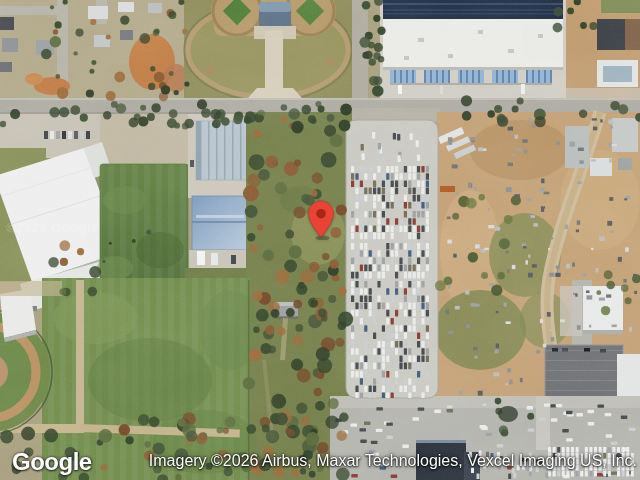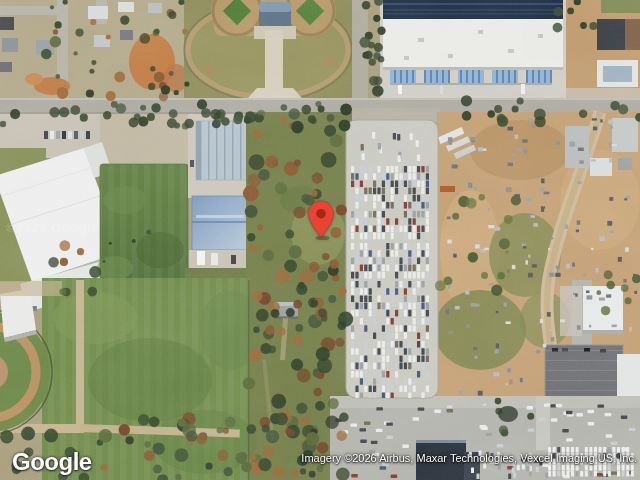--- a/index.html
+++ b/index.html
@@ -6,21 +6,21 @@
   .screen{position:relative;width:640px;height:480px;overflow:hidden;
           font-family:"Liberation Sans","DejaVu Sans",sans-serif;
           user-select:none;}
   .screen svg.terrain{position:absolute;left:0;top:0;display:block;}
   .pin{position:absolute;transform:translate(-50%,-100%);
        filter:drop-shadow(0 1px 1.5px rgba(0,0,0,.35));}
   .google-logo{position:absolute;left:12px;bottom:4px;font-size:24px;font-weight:bold;
        letter-spacing:-0.5px;color:#fff;
        text-shadow:0 1px 2px rgba(32,33,36,.9),0 0 3px rgba(32,33,36,.7),1px 0 2px rgba(32,33,36,.5);
        cursor:pointer;}
-  .attribution{position:absolute;right:3px;bottom:16px;font-size:11px;color:#fff;
+  .attribution{position:absolute;right:3px;bottom:10px;font-size:16px;color:#fff;
        text-shadow:0 0 2px rgba(0,0,0,.95),0 0 4px rgba(0,0,0,.65),0 1px 2px rgba(0,0,0,.7);
        white-space:nowrap;}
   .watermark{position:absolute;left:6px;top:220px;font-size:13px;font-weight:bold;
        color:rgba(255,255,255,.20);letter-spacing:.5px;}
 </style>
 </head>
 <body>
 
 <div class="screen">
 

